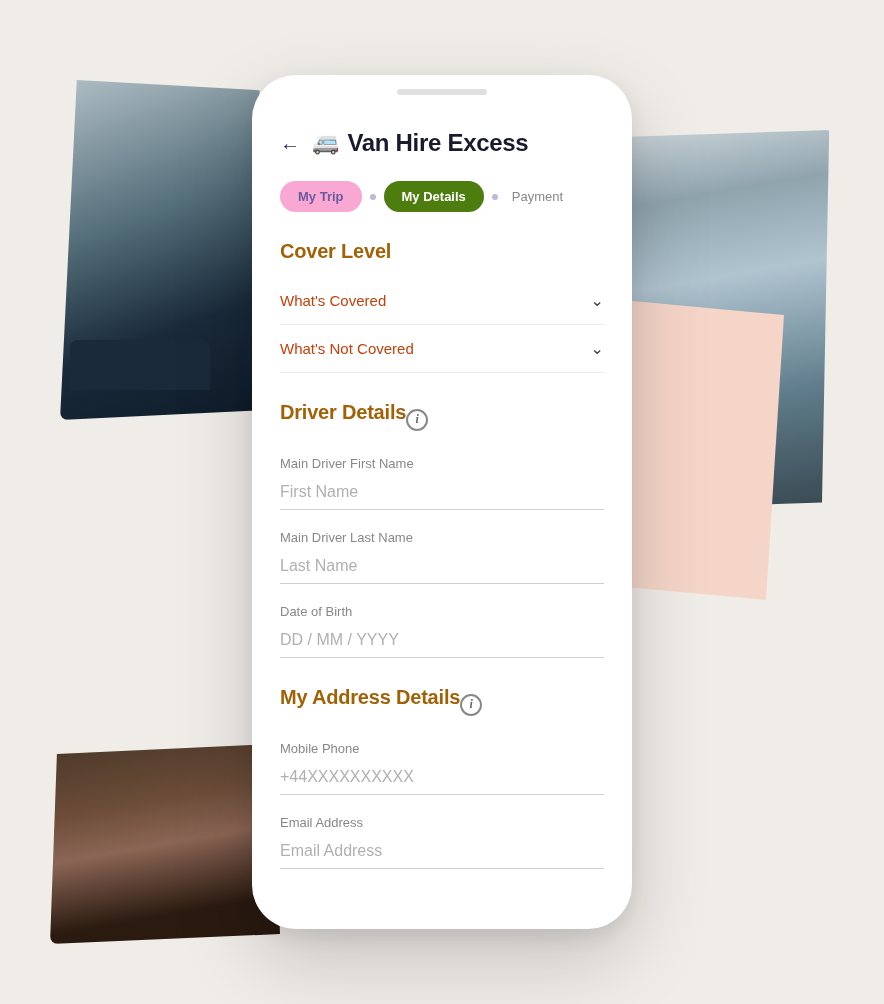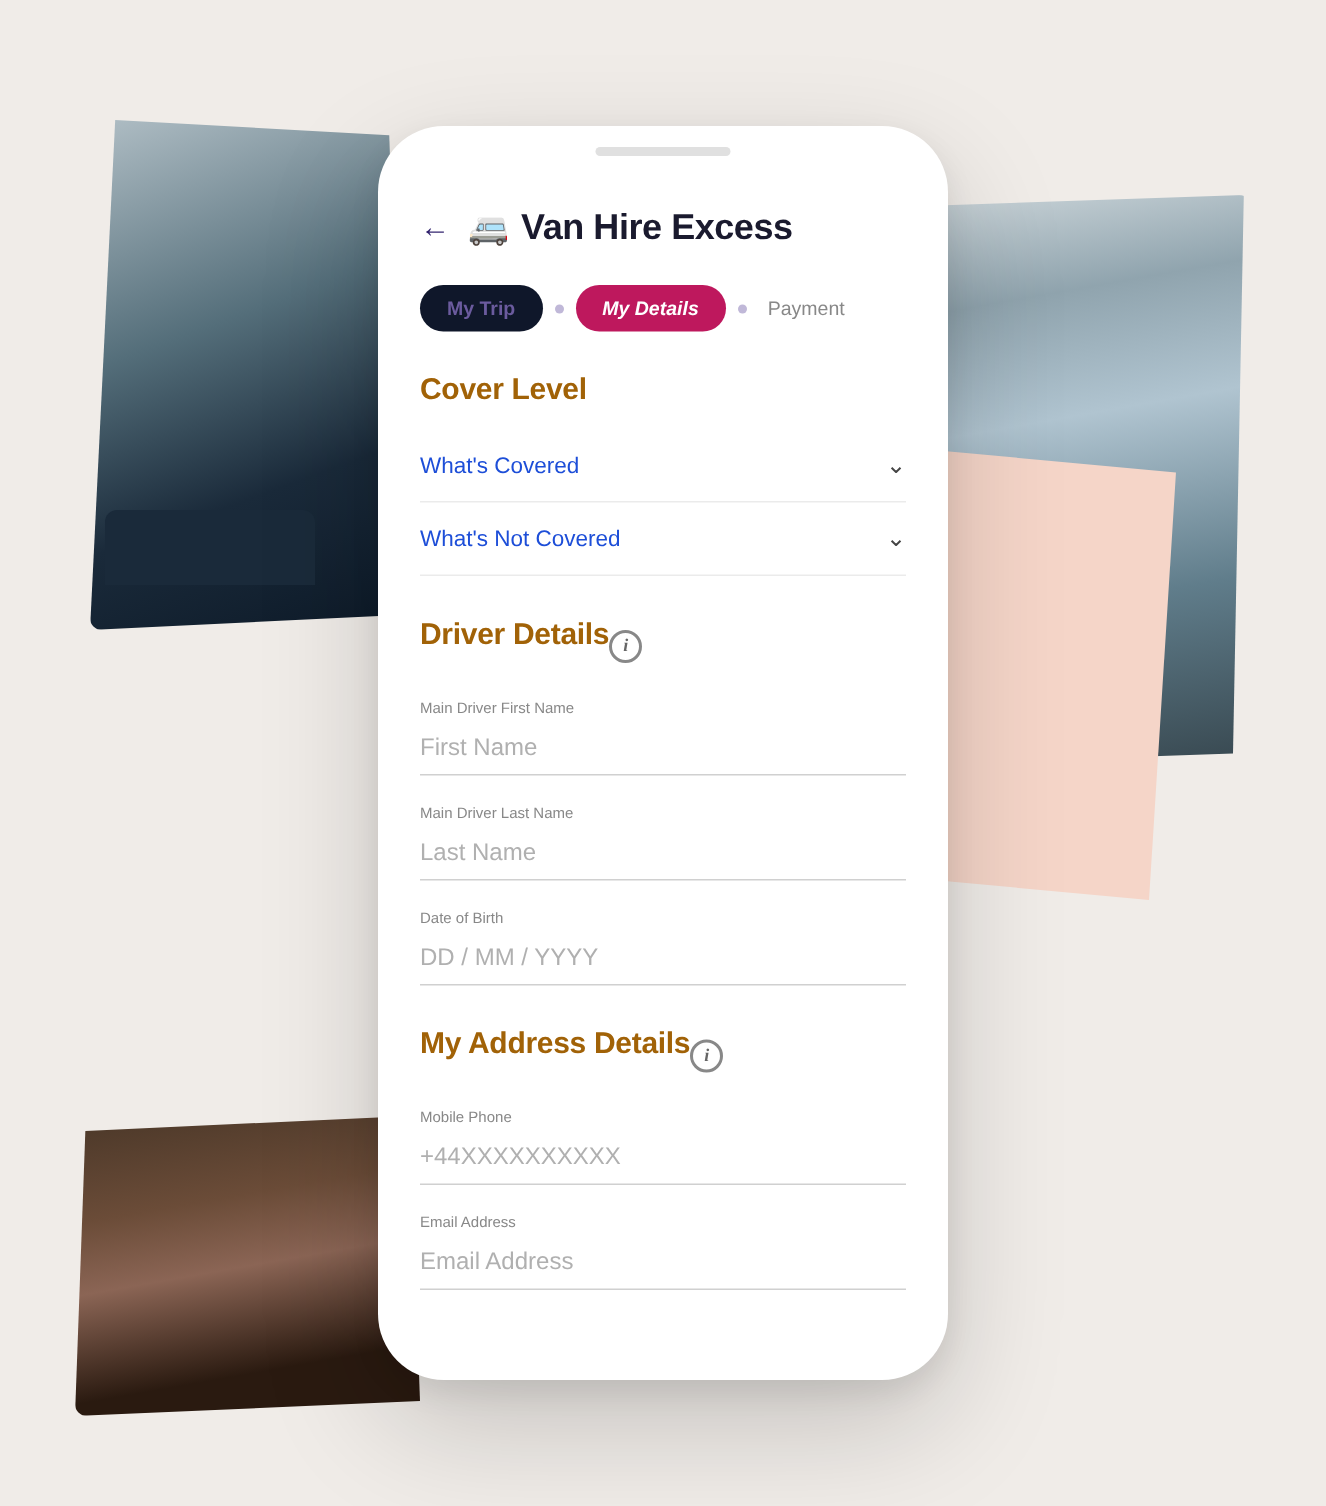--- a/index.html
+++ b/index.html
@@ -152,28 +152,27 @@
     }
 
     .step {
       padding: 8px 18px;
       border-radius: 24px;
       font-size: 13px;
       font-weight: 600;
     }
 
     .step-inactive {
-      background: #0f172a;
+      background: #f9a8d4;
       color: #6b5b9e;
     }
 
     .step-active {
-      background: #be185d;
+      background: #4d7c0f;
       color: #ffffff;
-      font-style: italic;
     }
 
     .step-plain {
       color: #888;
       font-weight: 500;
       padding: 8px 6px;
     }
 
     .step-dot {
       width: 6px;
@@ -200,21 +199,21 @@
       border-bottom: 1px solid #ebebeb;
       cursor: pointer;
     }
 
     .accordion-item:first-of-type {
       border-top: 1px solid #ebebeb;
     }
 
     .accordion-label {
       font-size: 15px;
-      color: #1d4ed8;
+      color: #c2410c;
       font-weight: 400;
     }
 
     .chevron-icon {
       font-size: 16px;
       color: #444;
     }
 
     
     .driver-section {
@@ -242,21 +241,21 @@
       font-style: italic;
       font-family: Georgia, serif;
       font-weight: 600;
     }
 
     .field-group {
       margin-bottom: 20px;
     }
 
     .field-label {
-      font-size: 10px;
+      font-size: 13px;
       color: #888;
       margin-bottom: 6px;
       font-weight: 400;
     }
 
     .field-input {
       width: 100%;
       border: none;
       border-bottom: 1.5px solid #d0d0d0;
       padding: 6px 0 8px;

